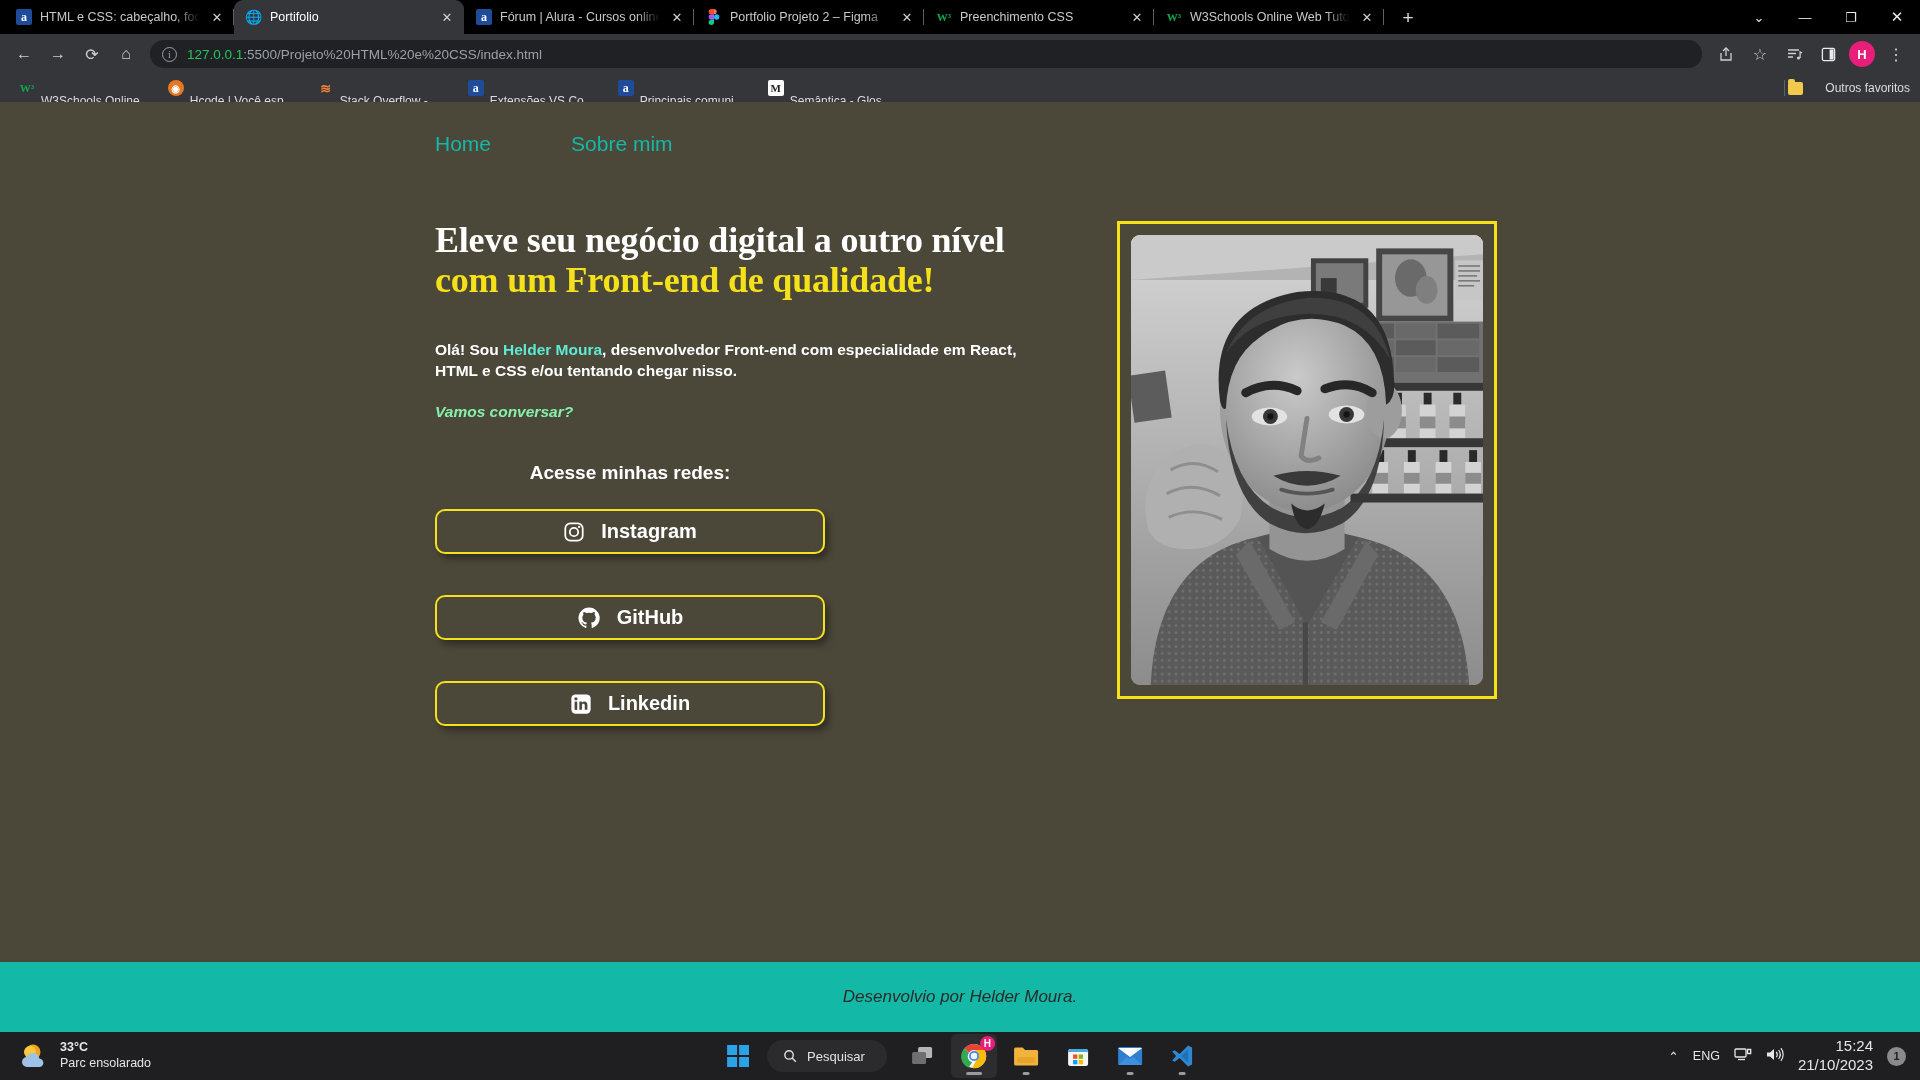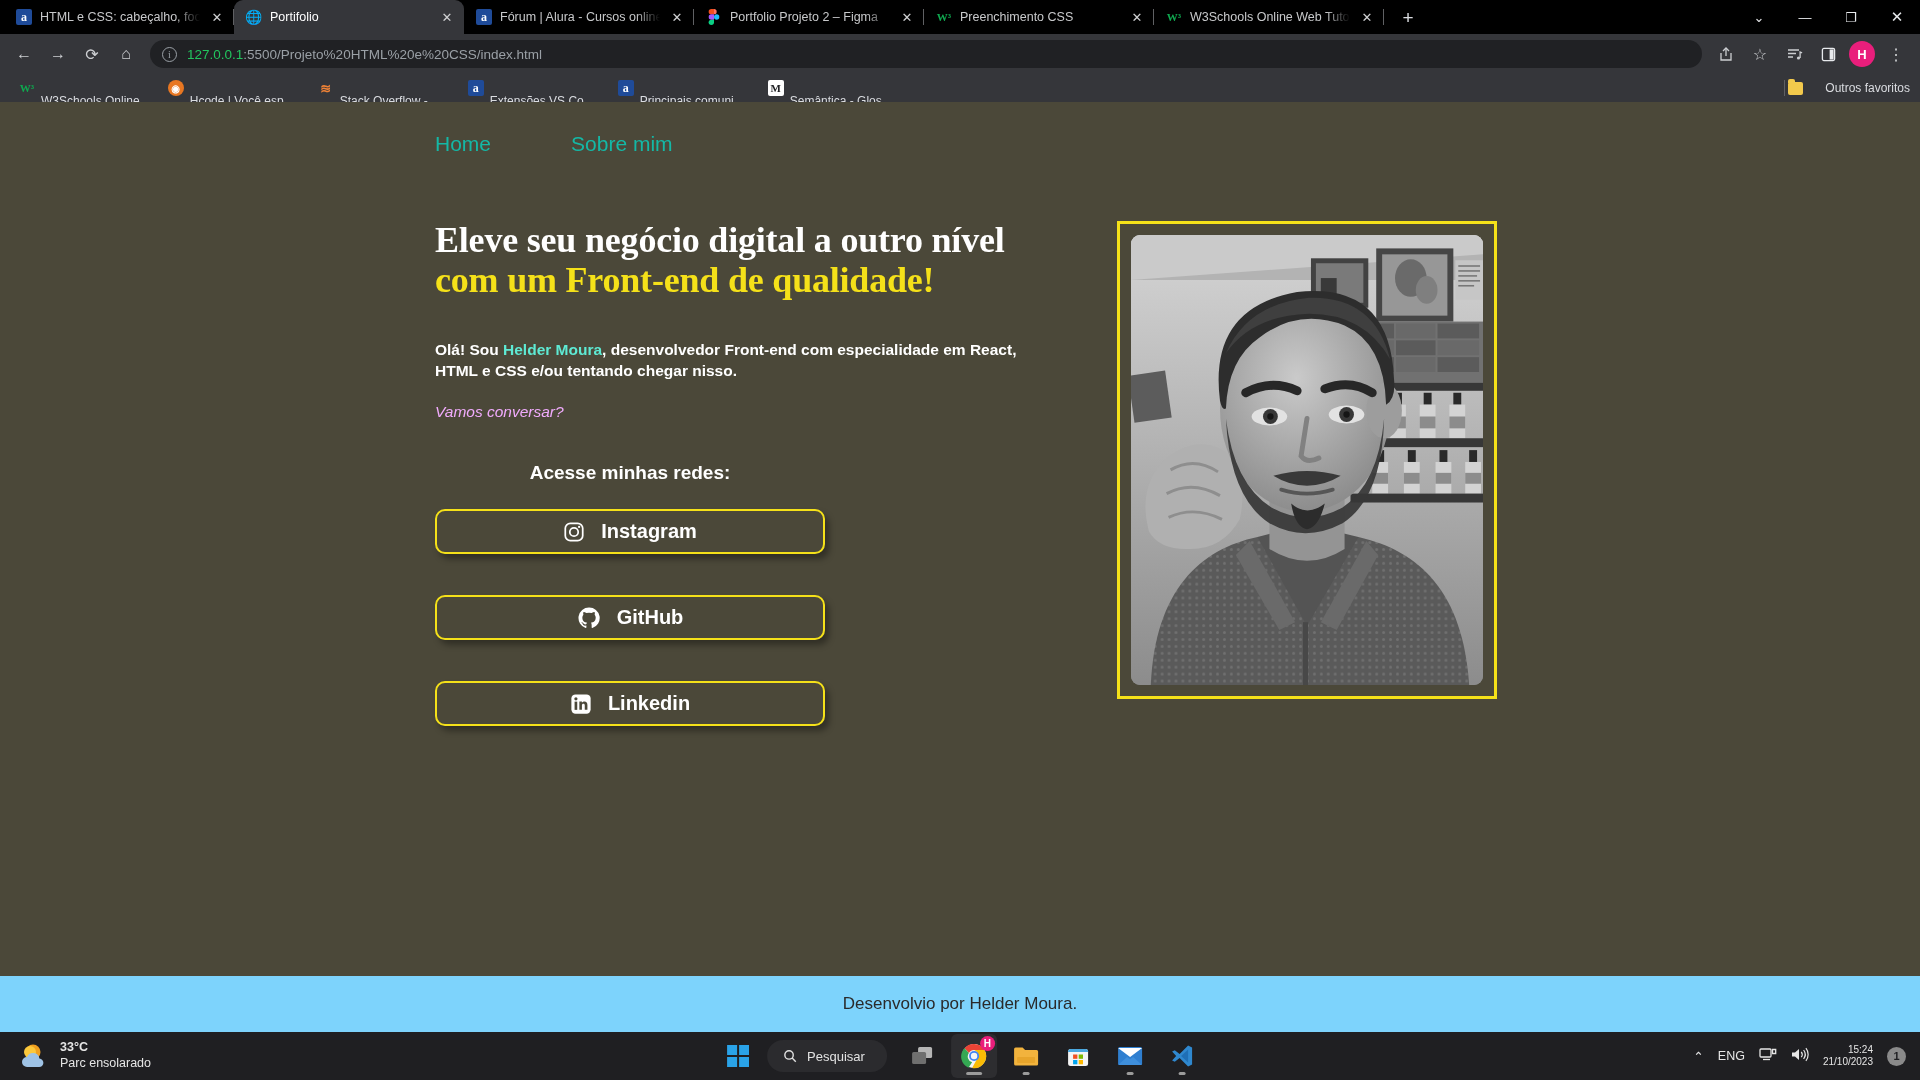--- a/index.html
+++ b/index.html
@@ -232,23 +232,23 @@
   h1.headline .hl-yellow { color: #f5e119; display: block; }
   .bio {
     margin-top: 40px;
     color: #ffffff;
     font-size: 15.5px;
     font-weight: 700;
     line-height: 1.32;
   }
   .bio .name { color: #5eead4; }
   .bio .cta {
-    color: #f0abfc;
+    color: #86efac;
     font-style: italic;
-    font-weight: 400;
+    font-weight: 700;
   }
   .redes-title {
     margin-top: 40px;
     text-align: center;
     color: #ffffff;
     font-size: 19px;
     font-weight: 700;
     width: 390px;
   }
   .social-list {
@@ -284,25 +284,26 @@
     overflow: hidden;
     position: relative;
     background: #8e8c82;
     filter: grayscale(1);
   }
   .photo svg { display: block; width: 100%; height: 100%; }
 
   .footer {
     position: absolute;
     left: 0; bottom: 0;
-    width: 1920px; height: 56px;
-    background: #7dd3fc;
+    width: 1920px; height: 70px;
+    background: #14b8a6;
     display: flex; align-items: center; justify-content: center;
     color: #2a2a2a;
     font-size: 17px;
+    font-style: italic;
   }
 
   
   .taskbar {
     position: absolute;
     left: 0; bottom: 0;
     width: 1920px; height: 48px;
     background: #1f1f22;
     display: flex; align-items: center;
   }
@@ -342,21 +343,21 @@
     display: flex; align-items: center; gap: 10px;
     padding: 0 22px 0 16px;
     color: #e2e2e2; font-size: 13px;
     margin-right: 6px;
   }
   .tb-tray {
     position: absolute; right: 14px;
     display: flex; align-items: center; gap: 14px;
     color: #e6e6e6; font-size: 12.5px;
   }
-  .tray-clock { text-align: right; line-height: 1.25; font-size: 10px; }
+  .tray-clock { text-align: right; line-height: 1.25; font-size: 15px; }
   .tray-badge {
     width: 19px; height: 19px; border-radius: 50%;
     background: #8a8a8a; color: #1f1f22;
     display: flex; align-items: center; justify-content: center;
     font-size: 11px; font-weight: 700;
   }
 </style>
 </head>
 <body>
 

